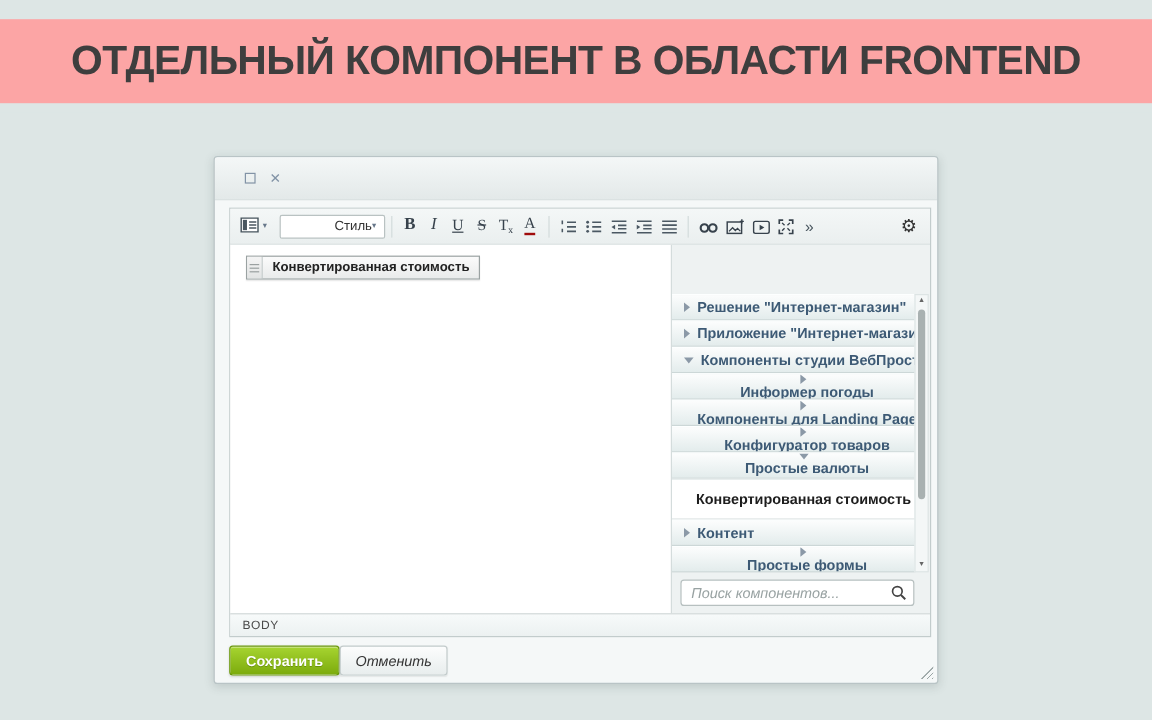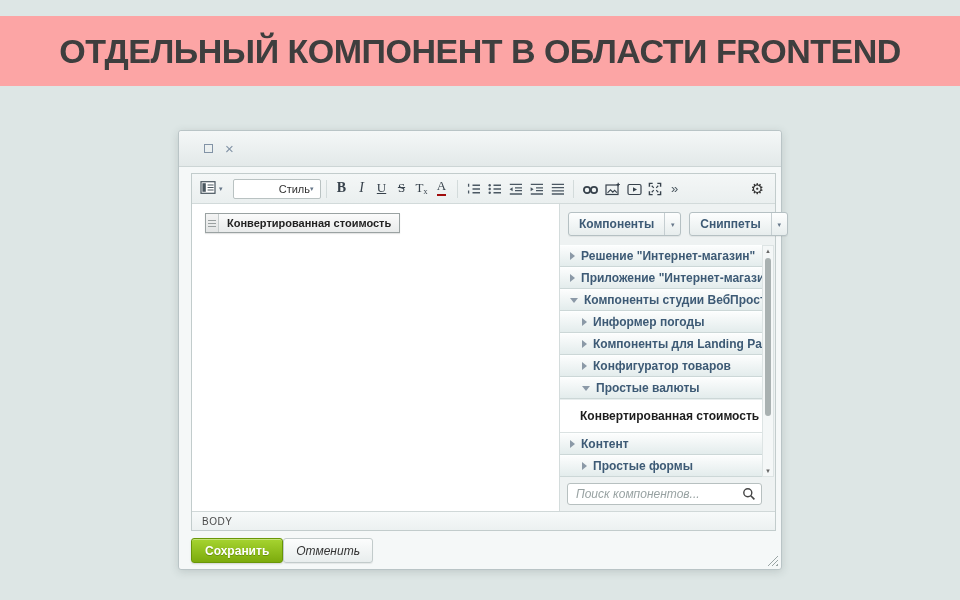--- a/index.html
+++ b/index.html
@@ -78,21 +78,21 @@
          background:linear-gradient(#fdfefe,#e7eded); box-shadow:0 1px 1px rgba(0,0,0,.06); cursor:pointer; }
   .tab-label { padding:0 10px; font-size:12px; font-weight:bold; color:#3d5a75; line-height:22px; }
   .tab-arrow { width:16px; border-left:1px solid #c5ced1; display:flex; align-items:center; justify-content:center; }
 
   .tree { position:absolute; top:41px; left:0; width:203px; }
   .trow { height:22px; display:flex; align-items:center; cursor:pointer;
           background:linear-gradient(#fcfdfd,#e3ecec);
           border-bottom:1px solid #ccd7d7; border-top:1px solid #fdffff;
           font-size:12px; font-weight:bold; color:#3d5a75; white-space:nowrap; overflow:hidden; }
   .lvl0 { padding-left:10px; }
-  .lvl1 { padding-left:22px; }
+  .lvl1 { padding-left:22px;flex-direction:column; }
   .lvl2 { padding-left:20px; }
   .tri { display:inline-block; width:0; height:0; margin-right:6px; }
   .tri.right { border-top:4px solid transparent; border-bottom:4px solid transparent; border-left:5px solid #8b99a7; }
   .tri.down  { border-left:4px solid transparent; border-right:4px solid transparent; border-top:5px solid #8b99a7; }
   .trow.selected { height:34px; background:#fff; color:#1d1d1d; border-top:1px solid #e8eeee; border-bottom:1px solid #dbe2e2; }
 
   .vscroll { position:absolute; top:41px; right:1px; width:12px; height:232px;
              background:#f4f7f7; border:1px solid #dde4e4; cursor:pointer; }
   .sb-arrow { position:absolute; left:0; right:0; font-size:6px; color:#666; text-align:center; line-height:10px; }
   .sb-up { top:0; } .sb-down { bottom:0; }
@@ -285,34 +285,20 @@
               <span class="chip-handle">
                   <i></i>
                   <i></i>
                   <i></i>
                 </span>
               <span class="chip-label">Конвертированная стоимость</span>
             </div>
           </div>
 
           <div class="panel">
-            <div class="panel-tabs">
-                <div class="tab">
-                  <span class="tab-label">Компоненты</span>
-                  <span class="tab-arrow">
-                    <span class="caret">▾</span>
-                  </span>
-                </div>
-                <div class="tab">
-                  <span class="tab-label">Сниппеты</span>
-                  <span class="tab-arrow">
-                    <span class="caret">▾</span>
-                  </span>
-                </div>
-              </div>
 
             <div class="tree">
                 <div class="trow lvl0">
                   <span class="tri right"></span>
                   <span>Решение "Интернет-магазин"</span>
                 </div>
                 <div class="trow lvl0">
                   <span class="tri right"></span>
                   <span>Приложение "Интернет-магазин"</span>
                 </div>

